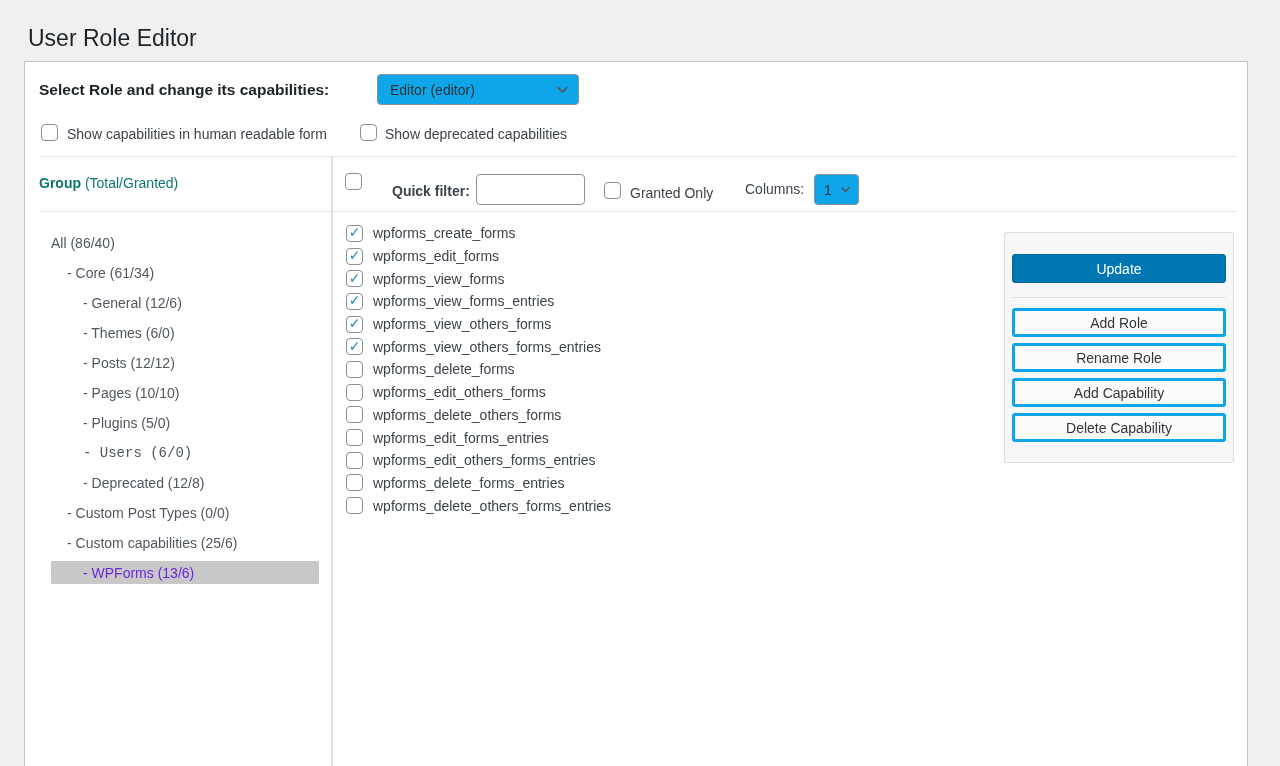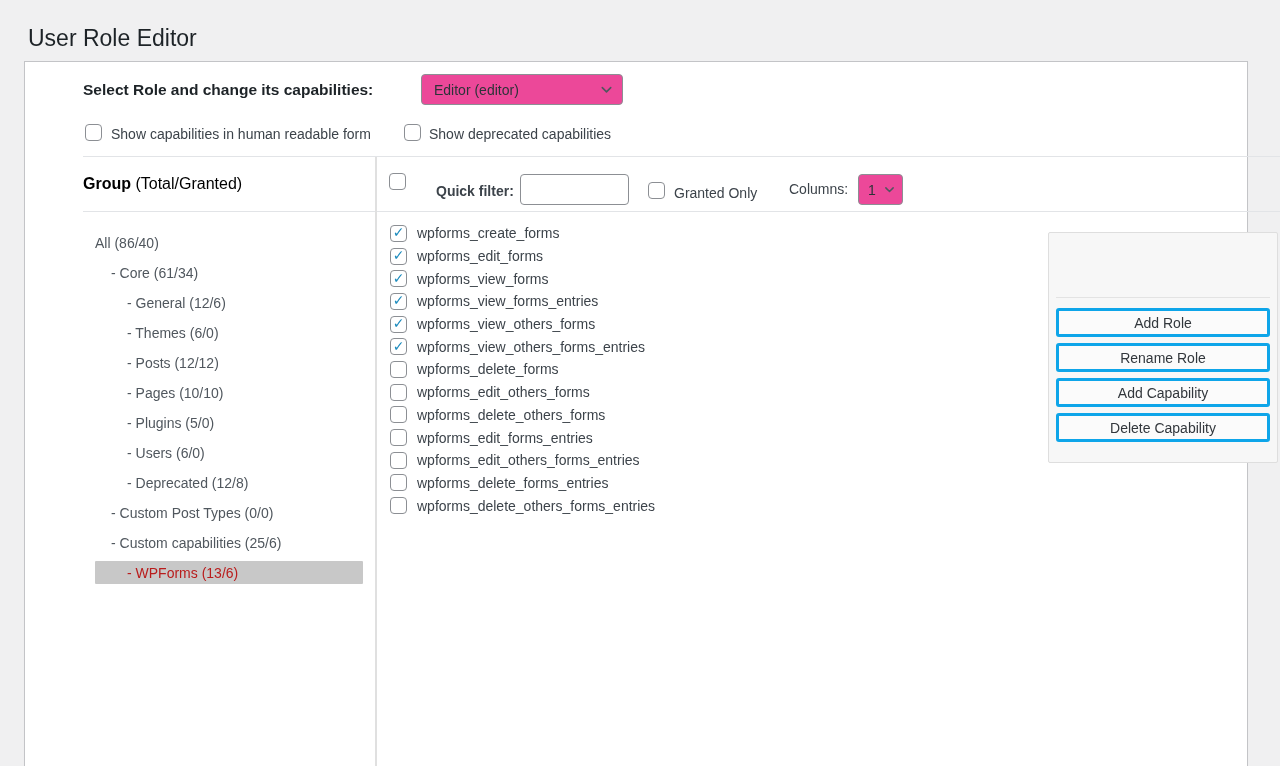--- a/index.html
+++ b/index.html
@@ -13,26 +13,26 @@
   }
   .page-title {
     position: absolute; left: 28px; top: 24px;
     font-size: 23px; font-weight: 400; color: #1d2327; line-height: 29px;
   }
   .main-box {
     position: absolute; left: 24px; top: 61px; width: 1224px; height: 719px;
     background: #ffffff; border: 1px solid #c3c4c7;
     box-shadow: 0 1px 1px rgba(0,0,0,.04);
   }
-  .abs { position: absolute; margin-left: 44px; }
+  .abs { position: absolute; }
 
   
   .role-label { left: 14px; top: 19px; font-size: 15.5px; font-weight: 700; color: #1d2327; }
   .select-box {
-    background: #ec4899; border: 1px solid #8c8f94; border-radius: 4px;
+    background: #0ea5e9; border: 1px solid #8c8f94; border-radius: 4px;
     display: flex; align-items: center; justify-content: space-between;
     font-size: 14px; color: #2c3338; padding: 0 8px 0 12px; cursor: pointer;
   }
   .role-select { left: 352px; top: 12px; width: 202px; height: 31px; }
 
   
   .checkbox {
     width: 17px; height: 17px; background: #fff;
     border: 1px solid #8c8f94; border-radius: 4px;
     display: inline-flex; align-items: center; justify-content: center;
@@ -47,42 +47,42 @@
   .opt-cb1 { left: 16px; top: 62px; }
   .opt-label1 { left: 42px; top: 64px; font-size: 14px; }
   .opt-cb2 { left: 335px; top: 62px; }
   .opt-label2 { left: 360px; top: 64px; font-size: 14px; }
 
   .hr1 { left: 14px; top: 94px; width: 1197px; height: 1px; background: #e2e4e7; }
   .hr2 { left: 14px; top: 149px; width: 1197px; height: 1px; background: #e2e4e7; }
   .vdivider { left: 306px; top: 95px; bottom: 0; width: 2px; background: #e0e0e0; }
 
   
-  .group-header { left: 14px; top: 113px; font-size: 16px; color: #000000; }
+  .group-header { left: 14px; top: 113px; font-size: 14px; color: #0f766e; }
   .group-header b { font-weight: 700; }
   .selall-cb { left: 320px; top: 111px; }
   .qf-label { left: 367px; top: 121px; font-size: 14px; font-weight: bold; }
   .qf-input {
     left: 451px; top: 112px; width: 109px; height: 31px;
     border: 1px solid #8c8f94; border-radius: 4px; font-size: 14px;
     padding: 0 8px; color: #2c3338; background: #fff;
   }
   .granted-cb { left: 579px; top: 120px; }
   .granted-label { left: 605px; top: 123px; font-size: 14px; }
   .columns-label { left: 720px; top: 119px; font-size: 14px; }
   .columns-select { left: 789px; top: 112px; width: 45px; height: 31px; padding: 0 6px 0 9px; }
 
   
   .group-tree { left: 26px; top: 169px; width: 268px; }
   .group-item {
     width: 268px; height: 23px; margin-bottom: 7px;
     display: flex; align-items: center;
     font-size: 14px; color: #50575e; cursor: pointer; border-radius: 1px;
   }
-  .group-item.selected { background: #c8c8c8; color: #b91c1c; }
+  .group-item.selected { background: #c8c8c8; color: #6d28d9; }
 
   
   .caps-list { left: 321px; top: 160px; }
   .cap-row { display: flex; align-items: center; height: 22.7px; }
   .cap-row .cap-name { margin-left: 10px; font-size: 14px; color: #3c434a; }
 
   
   .action-panel {
     left: 979px; top: 170px; width: 230px; height: 231px;
     background: #f7f7f7; border: 1px solid #dedede; border-radius: 2px;
@@ -173,21 +173,21 @@
       <div class="group-item">
     <span class="g-label" style="padding-left: 32px;">- Posts (12/12)</span>
   </div>
       <div class="group-item">
     <span class="g-label" style="padding-left: 32px;">- Pages (10/10)</span>
   </div>
       <div class="group-item">
     <span class="g-label" style="padding-left: 32px;">- Plugins (5/0)</span>
   </div>
       <div class="group-item">
-    <span class="g-label" style="padding-left: 32px;">- Users (6/0)</span>
+    <span class="g-label" style="padding-left: 32px; font-family: Liberation Mono, monospace;">- Users (6/0)</span>
   </div>
       <div class="group-item">
     <span class="g-label" style="padding-left: 32px;">- Deprecated (12/8)</span>
   </div>
       <div class="group-item">
     <span class="g-label" style="padding-left: 16px;">- Custom Post Types (0/0)</span>
   </div>
       <div class="group-item">
     <span class="g-label" style="padding-left: 16px;">- Custom capabilities (25/6)</span>
   </div>
@@ -271,19 +271,20 @@
   </div>
       <div class="cap-row">
     <span class="checkbox">
           <span class="check-glyph">✓</span>
         </span>
     <span class="cap-name">wpforms_delete_others_forms_entries</span>
   </div>
     </div>
 
   <div class="abs action-panel">
+    <button class="btn btn-primary">Update</button>
     <div class="panel-hr"></div>
     <button class="btn btn-secondary btn-add-role">Add Role</button>
     <button class="btn btn-secondary btn-rename-role">Rename Role</button>
     <button class="btn btn-secondary btn-add-cap">Add Capability</button>
     <button class="btn btn-secondary btn-del-cap">Delete Capability</button>
   </div>
 </div>
 
 </body></html>

